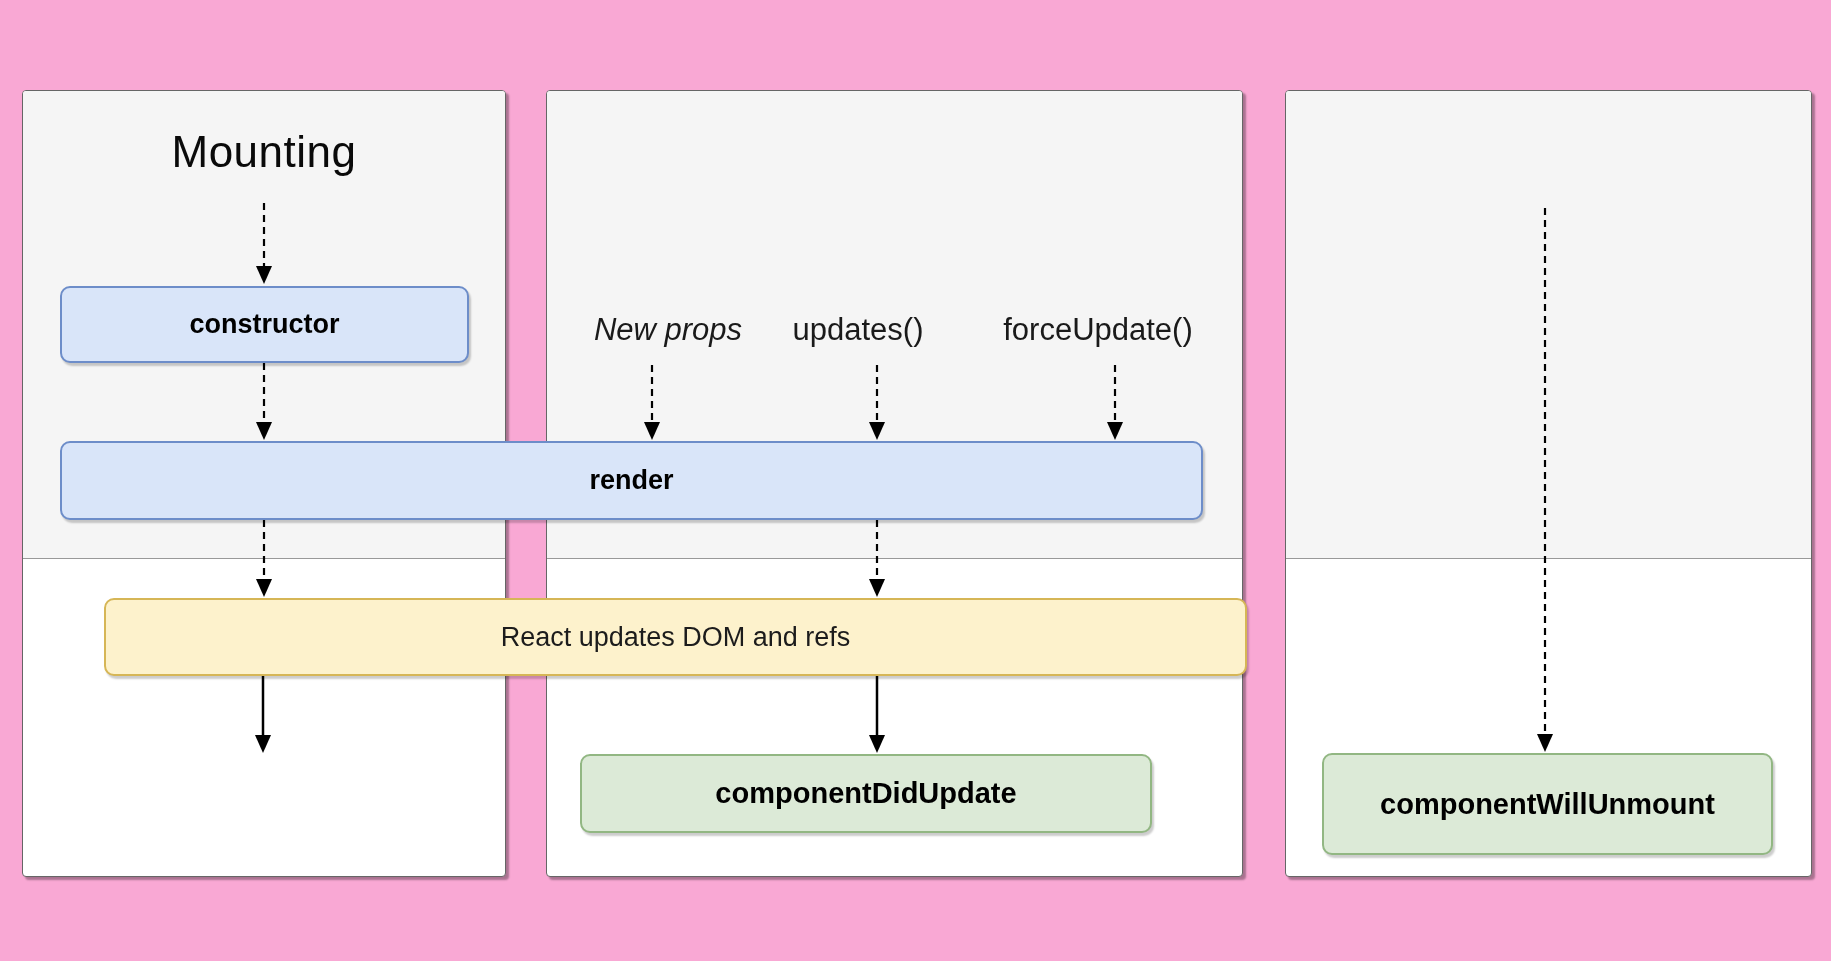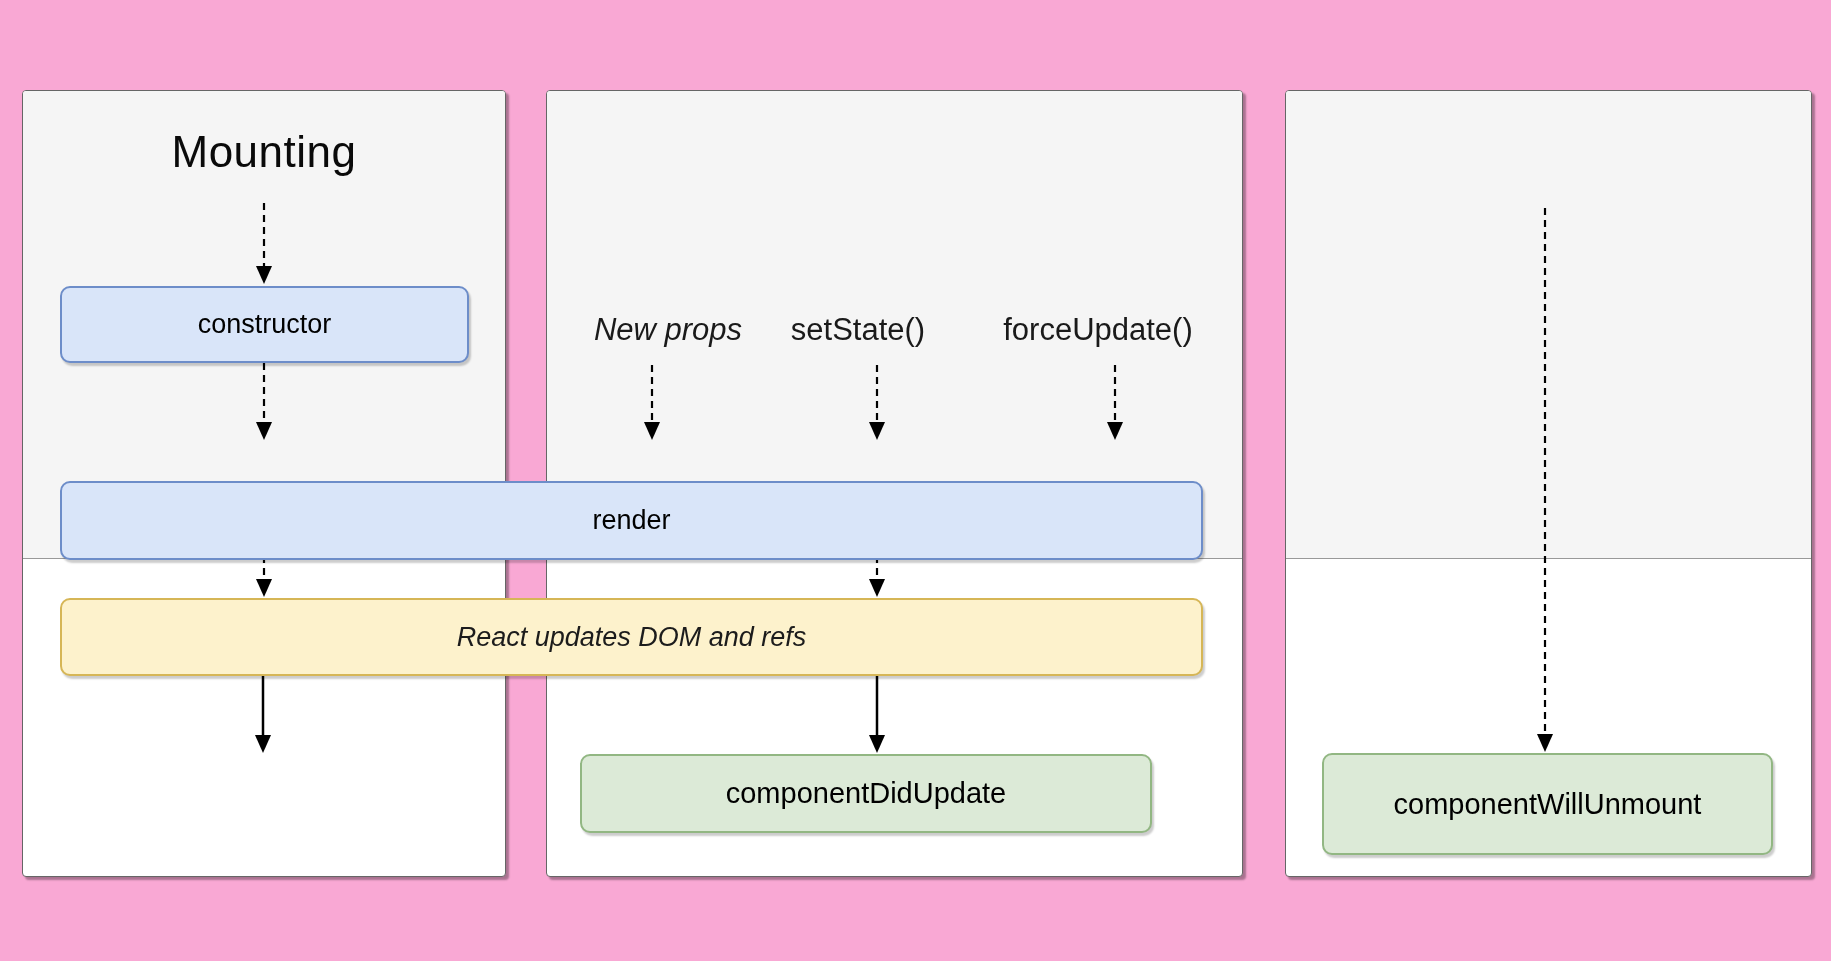--- a/index.html
+++ b/index.html
@@ -15,28 +15,28 @@
   .panel-unmounting{left:1285px;width:525px;}
   .panel-top{position:absolute;left:0;top:0;width:100%;height:467px;
              background:var(--panel-top-bg,#f5f5f5);
              border-bottom:1.5px solid var(--divider,#999);border-radius:3px 3px 0 0;}
   .panel-title{position:absolute;left:0;top:0;width:100%;text-align:center;
                font-size:44px;color:#0a0a0a;padding-top:36px;letter-spacing:0.5px;}
 
   
   .lc-box{position:absolute;z-index:3;display:flex;align-items:center;justify-content:center;
           border-radius:10px;border:2px solid;box-sizing:border-box;
-          box-shadow:2px 3px 2px rgba(0,0,0,0.20);font-weight:normal;color:var(--text,#000);}
+          box-shadow:2px 3px 2px rgba(0,0,0,0.20);font-weight:bold;color:var(--text,#000);}
   .lc-blue{background:var(--blue-fill,#d9e5f9);border-color:var(--blue-border,#6d8dc9);font-size:27px;}
   .lc-yellow{background:var(--yellow-fill,#fdf2cc);border-color:var(--yellow-border,#d6b656);
-             font-size:27px;font-weight:normal;font-style:italic;color:#1c1c1c;}
+             font-size:27px;font-weight:normal;color:#1c1c1c;margin-left:44px;}
   .lc-green{background:var(--green-fill,#dcead7);border-color:var(--green-border,#92b783);font-size:29px;}
 
   .box-constructor{left:60px;top:286px;width:409px;height:77px;}
-  .box-render{left:60px;top:441px;width:1143px;height:79px;margin-top:40px;}
+  .box-render{left:60px;top:441px;width:1143px;height:79px;}
   .box-react-updates{left:60px;top:598px;width:1143px;height:78px;}
   .box-cdm{left:60px;top:754px;width:407px;height:79px;}
   .box-cdu{left:580px;top:754px;width:572px;height:79px;}
   .box-cwu{left:1322px;top:753px;width:451px;height:102px;}
 
   
   .trigger{position:absolute;z-index:3;top:312px;transform:translateX(-50%);
            font-size:31px;color:#1a1a1a;white-space:nowrap;}
   .trigger-new-props{left:668px;font-style:italic;}
   .trigger-set-state{left:858px;}
@@ -59,21 +59,21 @@
     <div class="panel-title">Mounting</div>
   </div>
   <div class="panel panel-updating">
     <div class="panel-top"></div>
   </div>
   <div class="panel panel-unmounting">
     <div class="panel-top"></div>
   </div>
 
   <div class="trigger trigger-new-props">New props</div>
-  <div class="trigger trigger-set-state">setState()</div>
+  <div class="trigger trigger-set-state">updates()</div>
   <div class="trigger trigger-force-update">forceUpdate()</div>
 
   <svg class="arrows" viewBox="0 0 1831 961">
 
     <g>
       <line class="arrow-line dashed" x1="264" y1="203" x2="264" y2="266"></line>
       <polygon class="arrow-head" points="256,266 272,266 264,284"></polygon>
     </g>
 
     <g>

